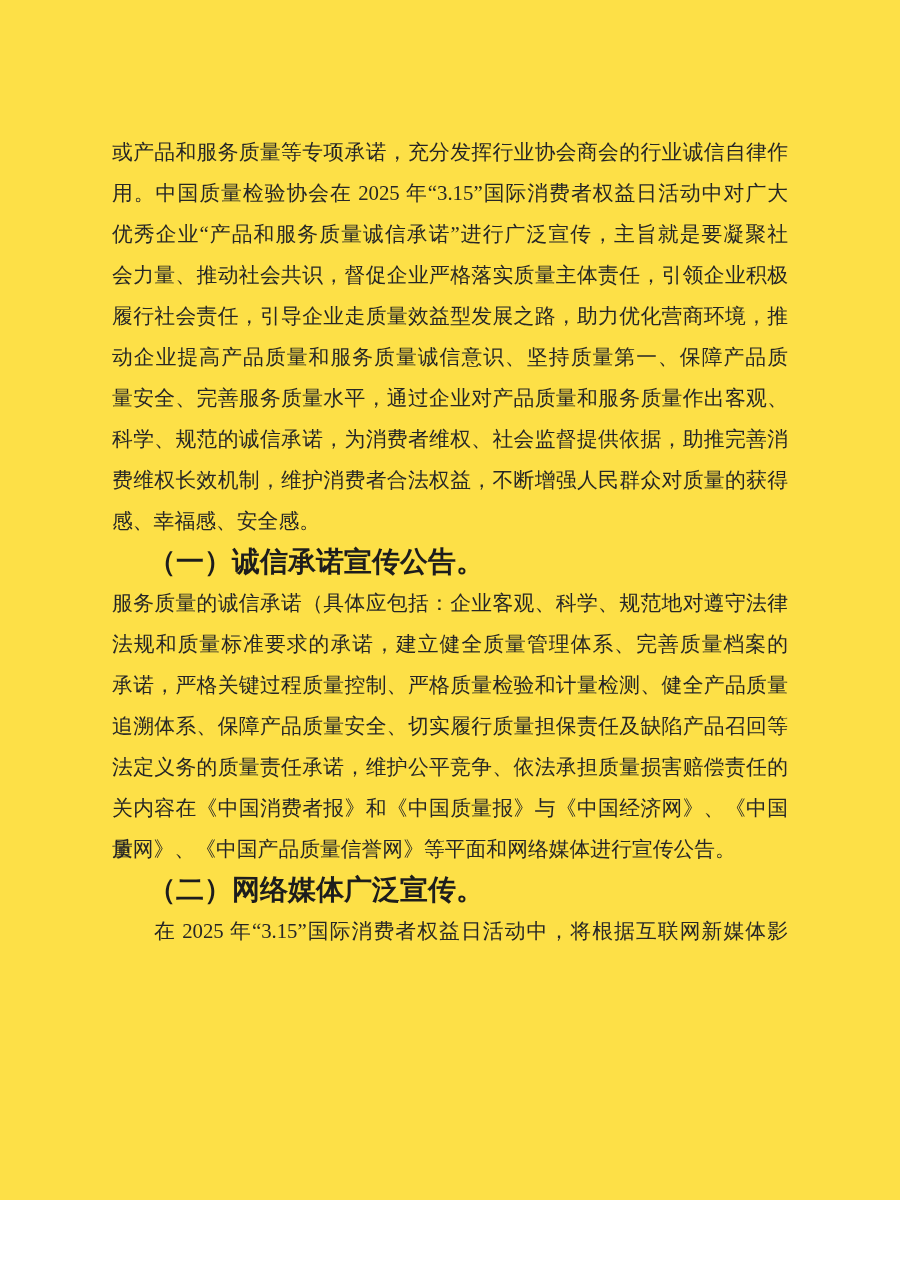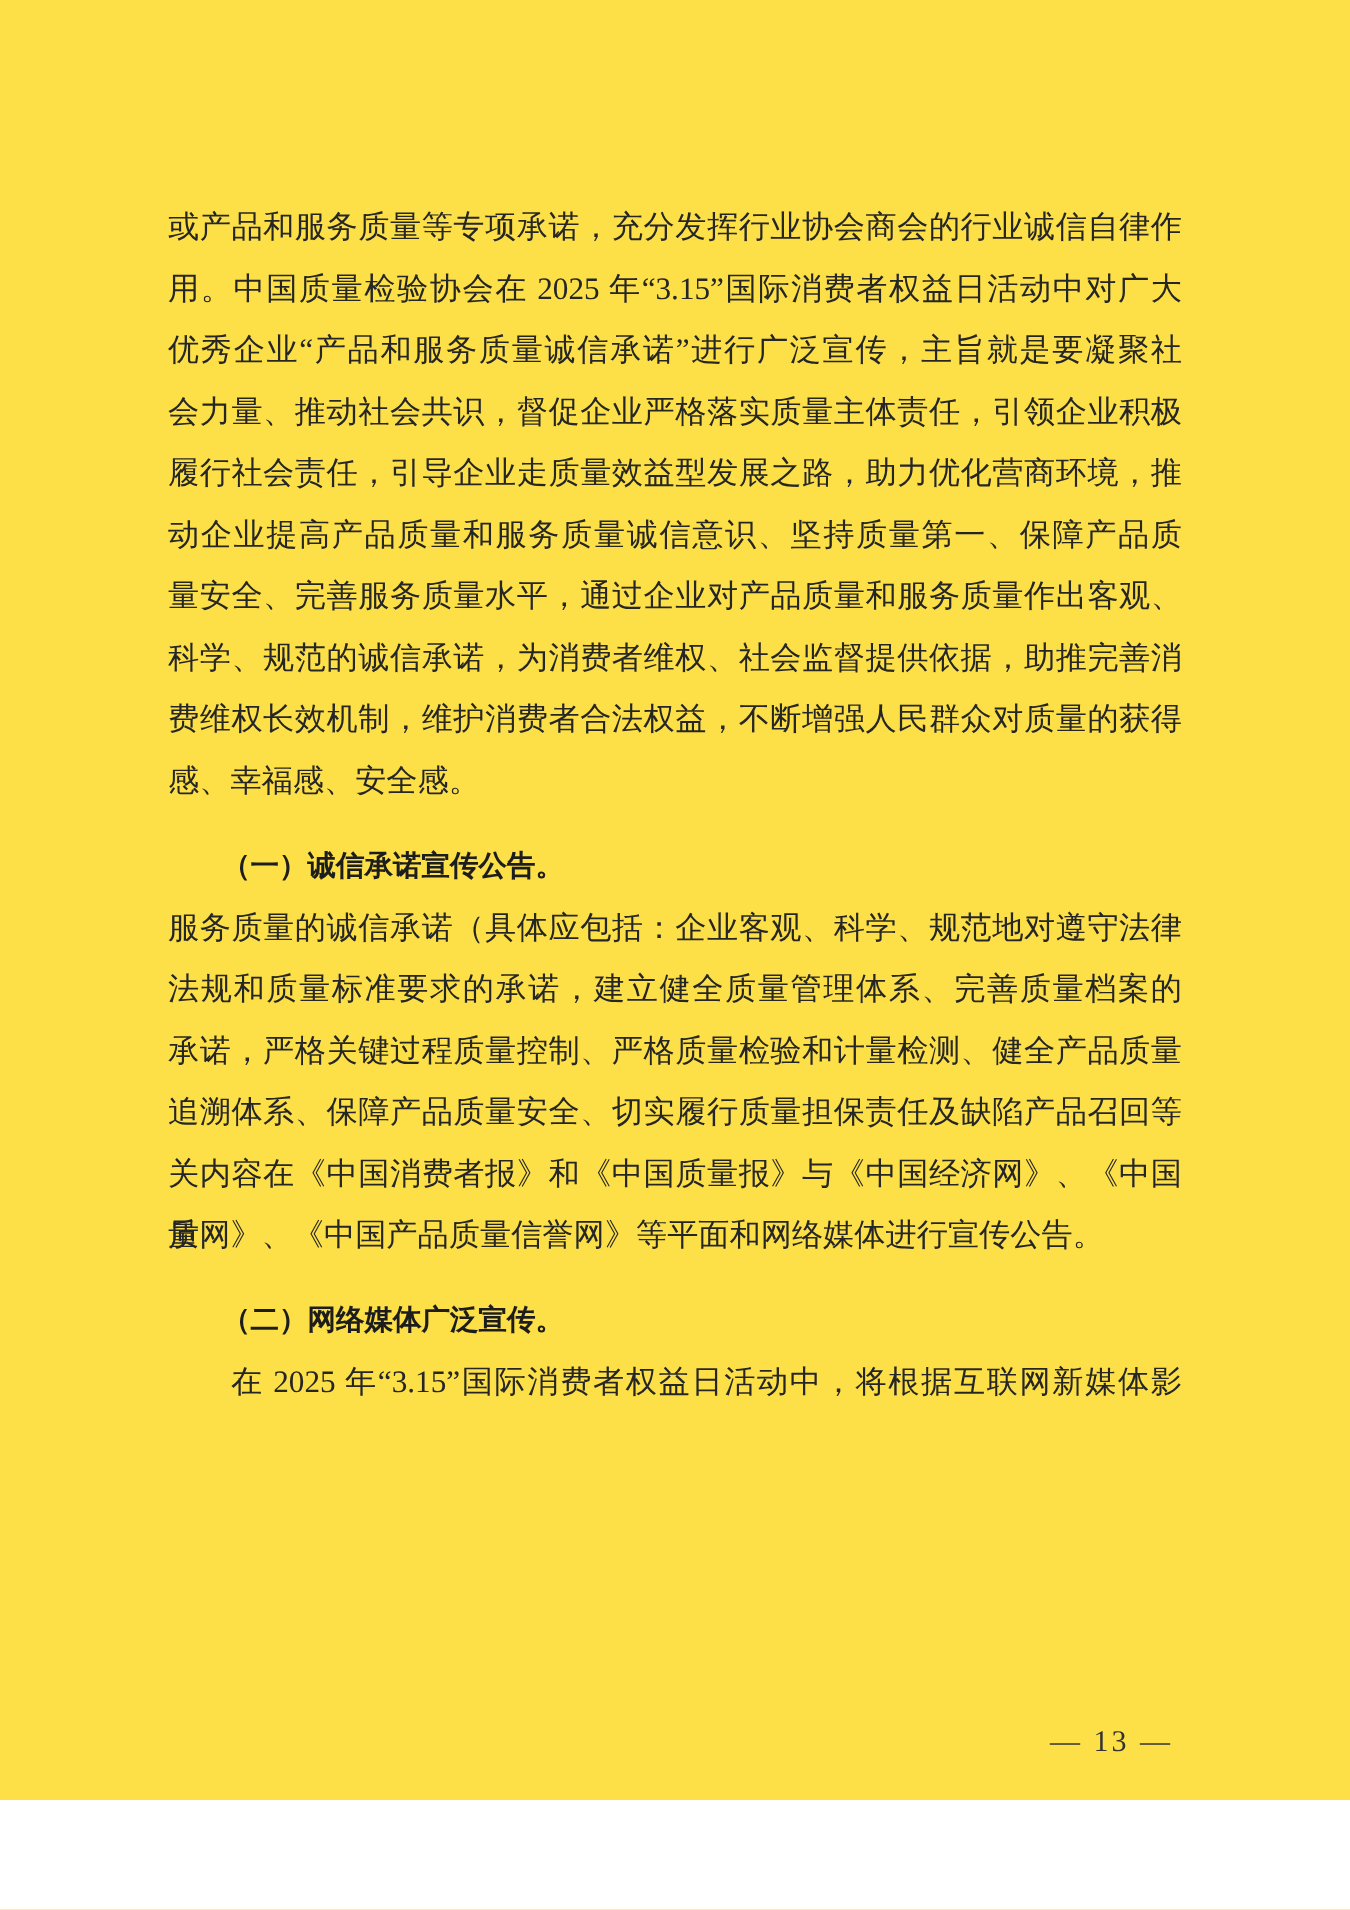--- a/index.html
+++ b/index.html
@@ -50,24 +50,23 @@
     font-weight: 700;
     font-size: 21.5px;
     letter-spacing: 0.5px;
     text-indent: 38px;
     color: #1d1d1d;
   }
   
   .line.l-h2 {
     font-family: "Liberation Serif", "DejaVu Serif", serif;
     font-weight: 700;
-    font-size: 19px;
+    font-size: 28px;
     text-indent: 36px;
     color: #1d1d1d;
-    margin-top: 16px;
   }
   .page-footer {
     position: absolute;
     left: 112px;
     top: 1148px;
     width: 676px;
     text-align: right;
     padding-right: 6px;
     box-sizing: border-box;
     font-size: 20px;
@@ -90,19 +89,19 @@
       <div class="line l-body fill">动企业提高产品质量和服务质量诚信意识、坚持质量第一、保障产品质</div>
       <div class="line l-body fill">量安全、完善服务质量水平，通过企业对产品质量和服务质量作出客观、</div>
       <div class="line l-body fill">科学、规范的诚信承诺，为消费者维权、社会监督提供依据，助推完善消</div>
       <div class="line l-body fill">费维权长效机制，维护消费者合法权益，不断增强人民群众对质量的获得</div>
       <div class="line l-body end">感、幸福感、安全感。</div>
       <div class="line l-h2 end ind">（一）诚信承诺宣传公告。</div>
       <div class="line l-body fill">服务质量的诚信承诺（具体应包括：企业客观、科学、规范地对遵守法律</div>
       <div class="line l-body fill">法规和质量标准要求的承诺，建立健全质量管理体系、完善质量档案的</div>
       <div class="line l-body fill">承诺，严格关键过程质量控制、严格质量检验和计量检测、健全产品质量</div>
       <div class="line l-body fill">追溯体系、保障产品质量安全、切实履行质量担保责任及缺陷产品召回等</div>
+      <div class="line l-body fill">法定义务的质量责任承诺，维护公平竞争、依法承担质量损害赔偿责任的</div>
       <div class="line l-body fill">关内容在《中国消费者报》和《中国质量报》与《中国经济网》、《中国质</div>
       <div class="line l-body end">量网》、《中国产品质量信誉网》等平面和网络媒体进行宣传公告。</div>
       <div class="line l-h2 end ind">（二）网络媒体广泛宣传。</div>
       <div class="line l-body fill ind">在 2025 年“3.15”国际消费者权益日活动中，将根据互联网新媒体影</div>
     </div>
-  <div class="page-footer">— 13 —</div>
 </div>
 
 </body></html>

